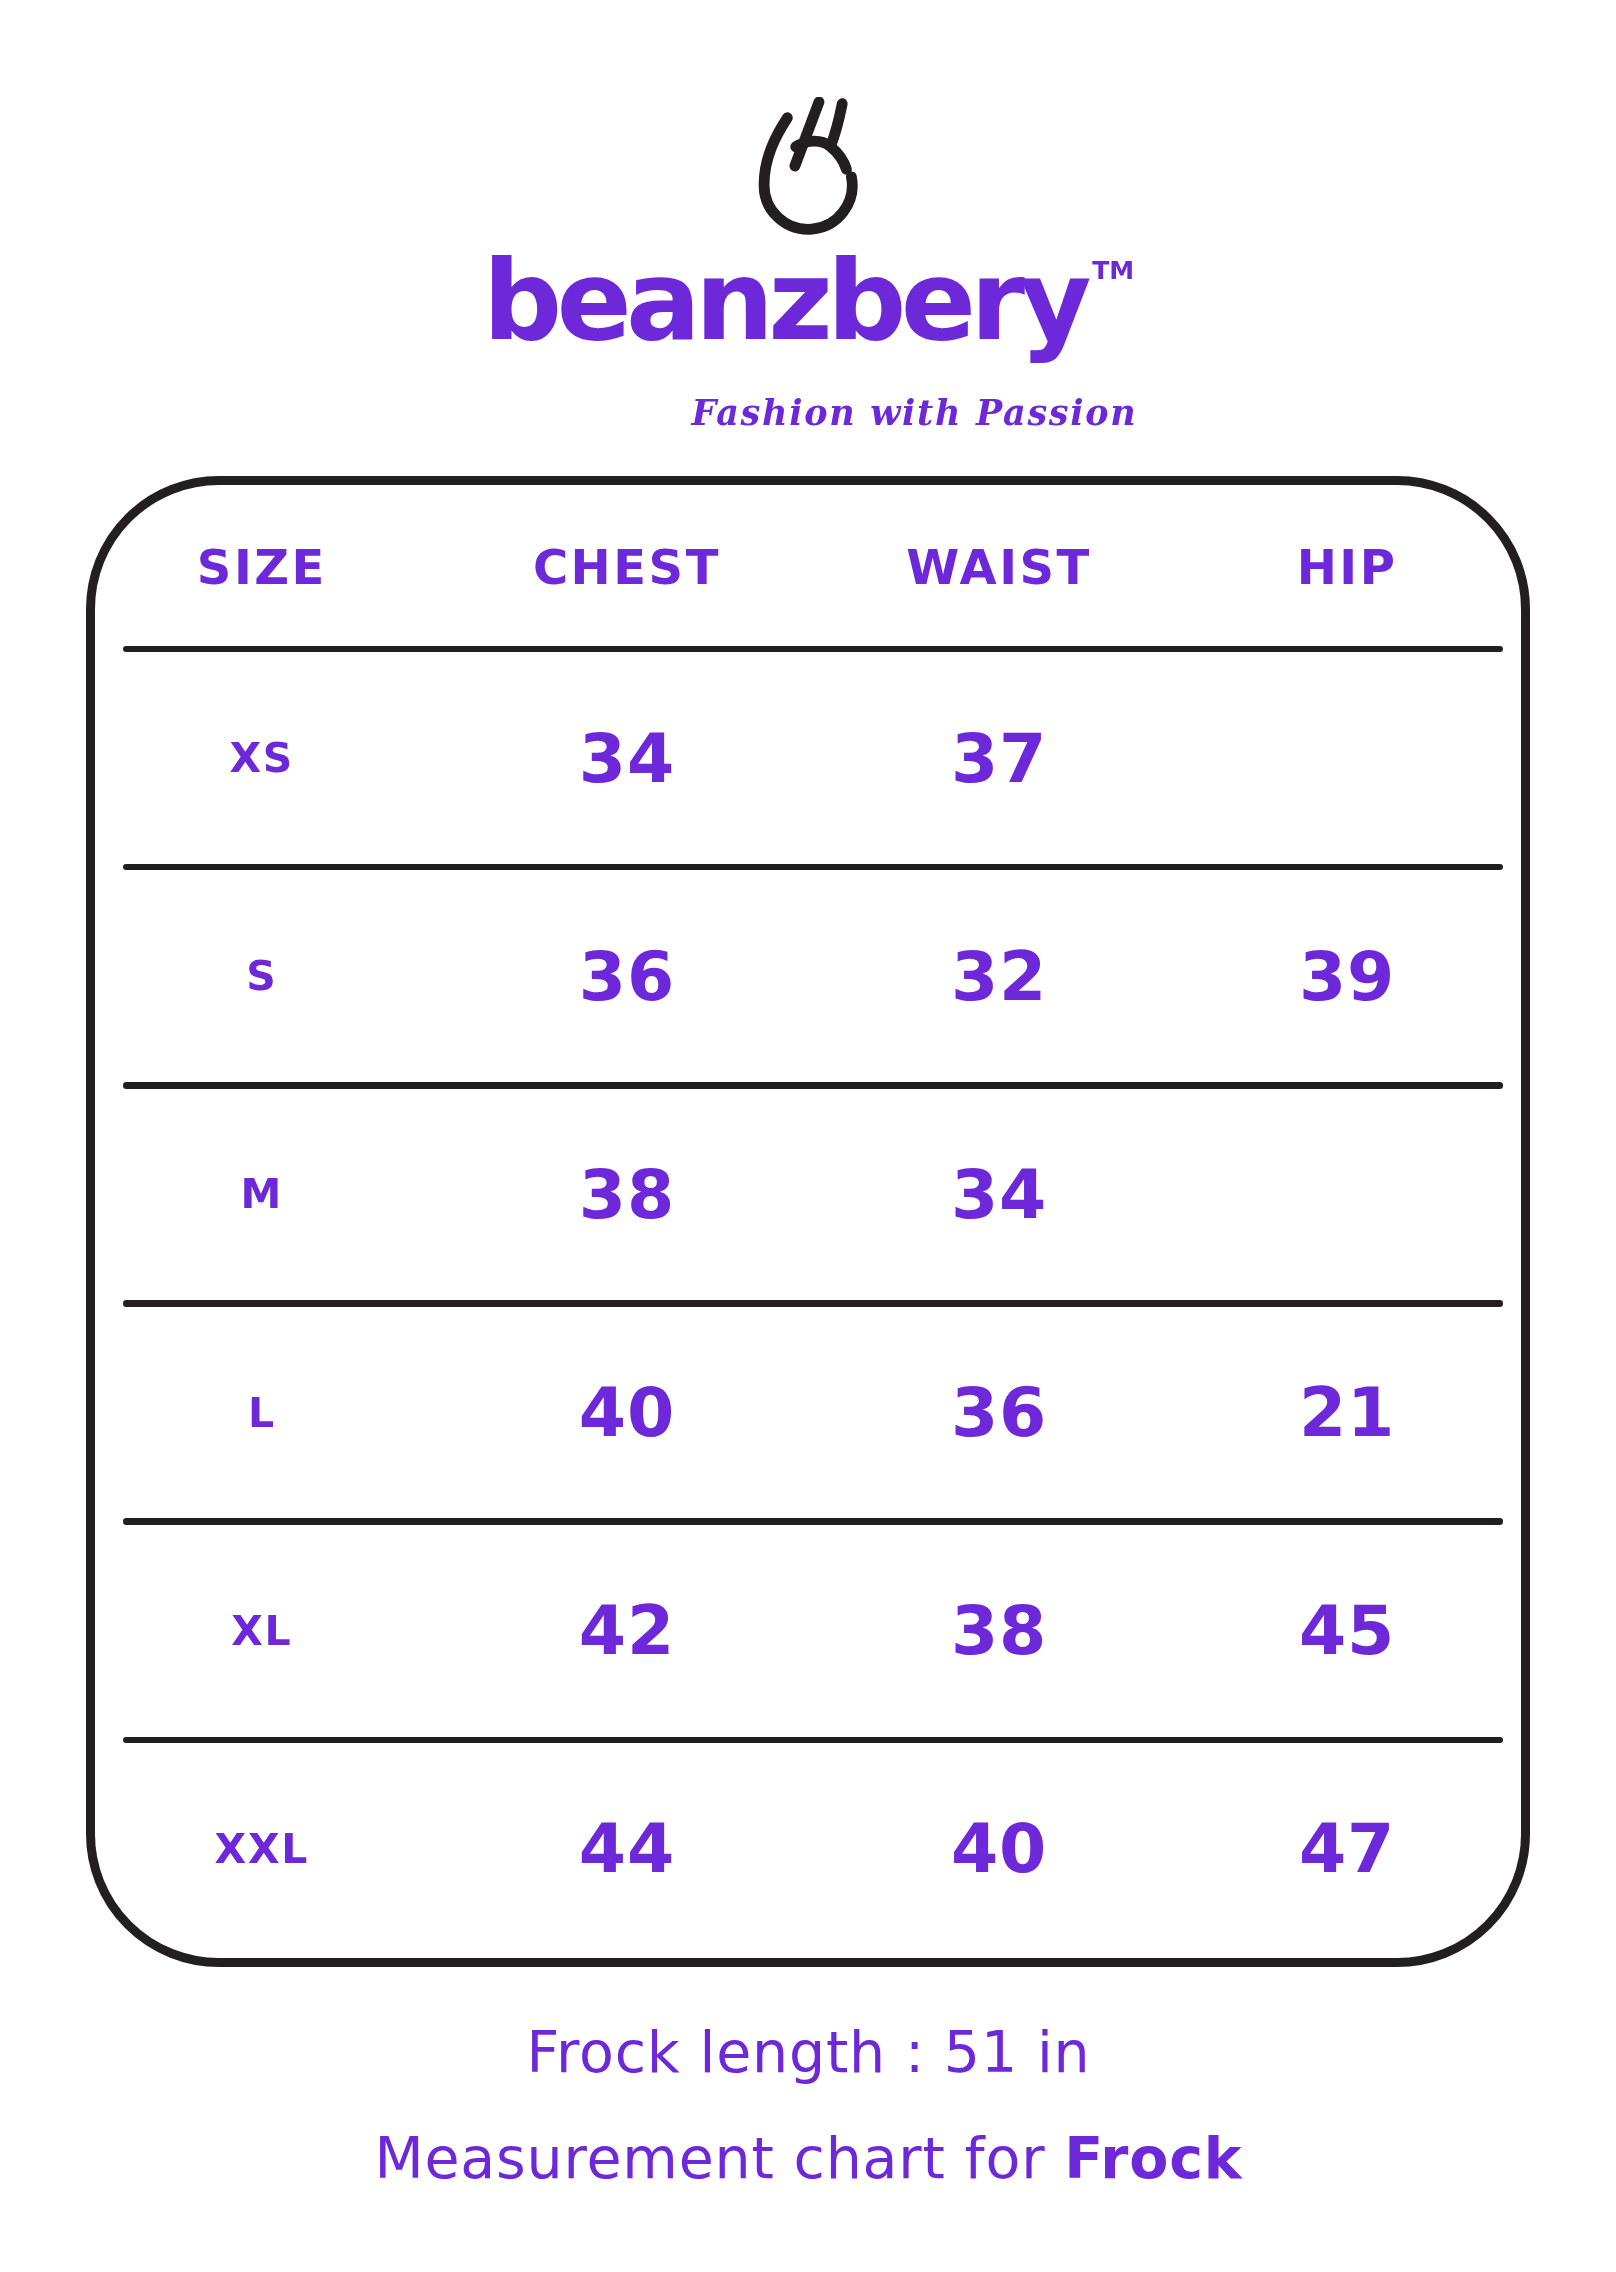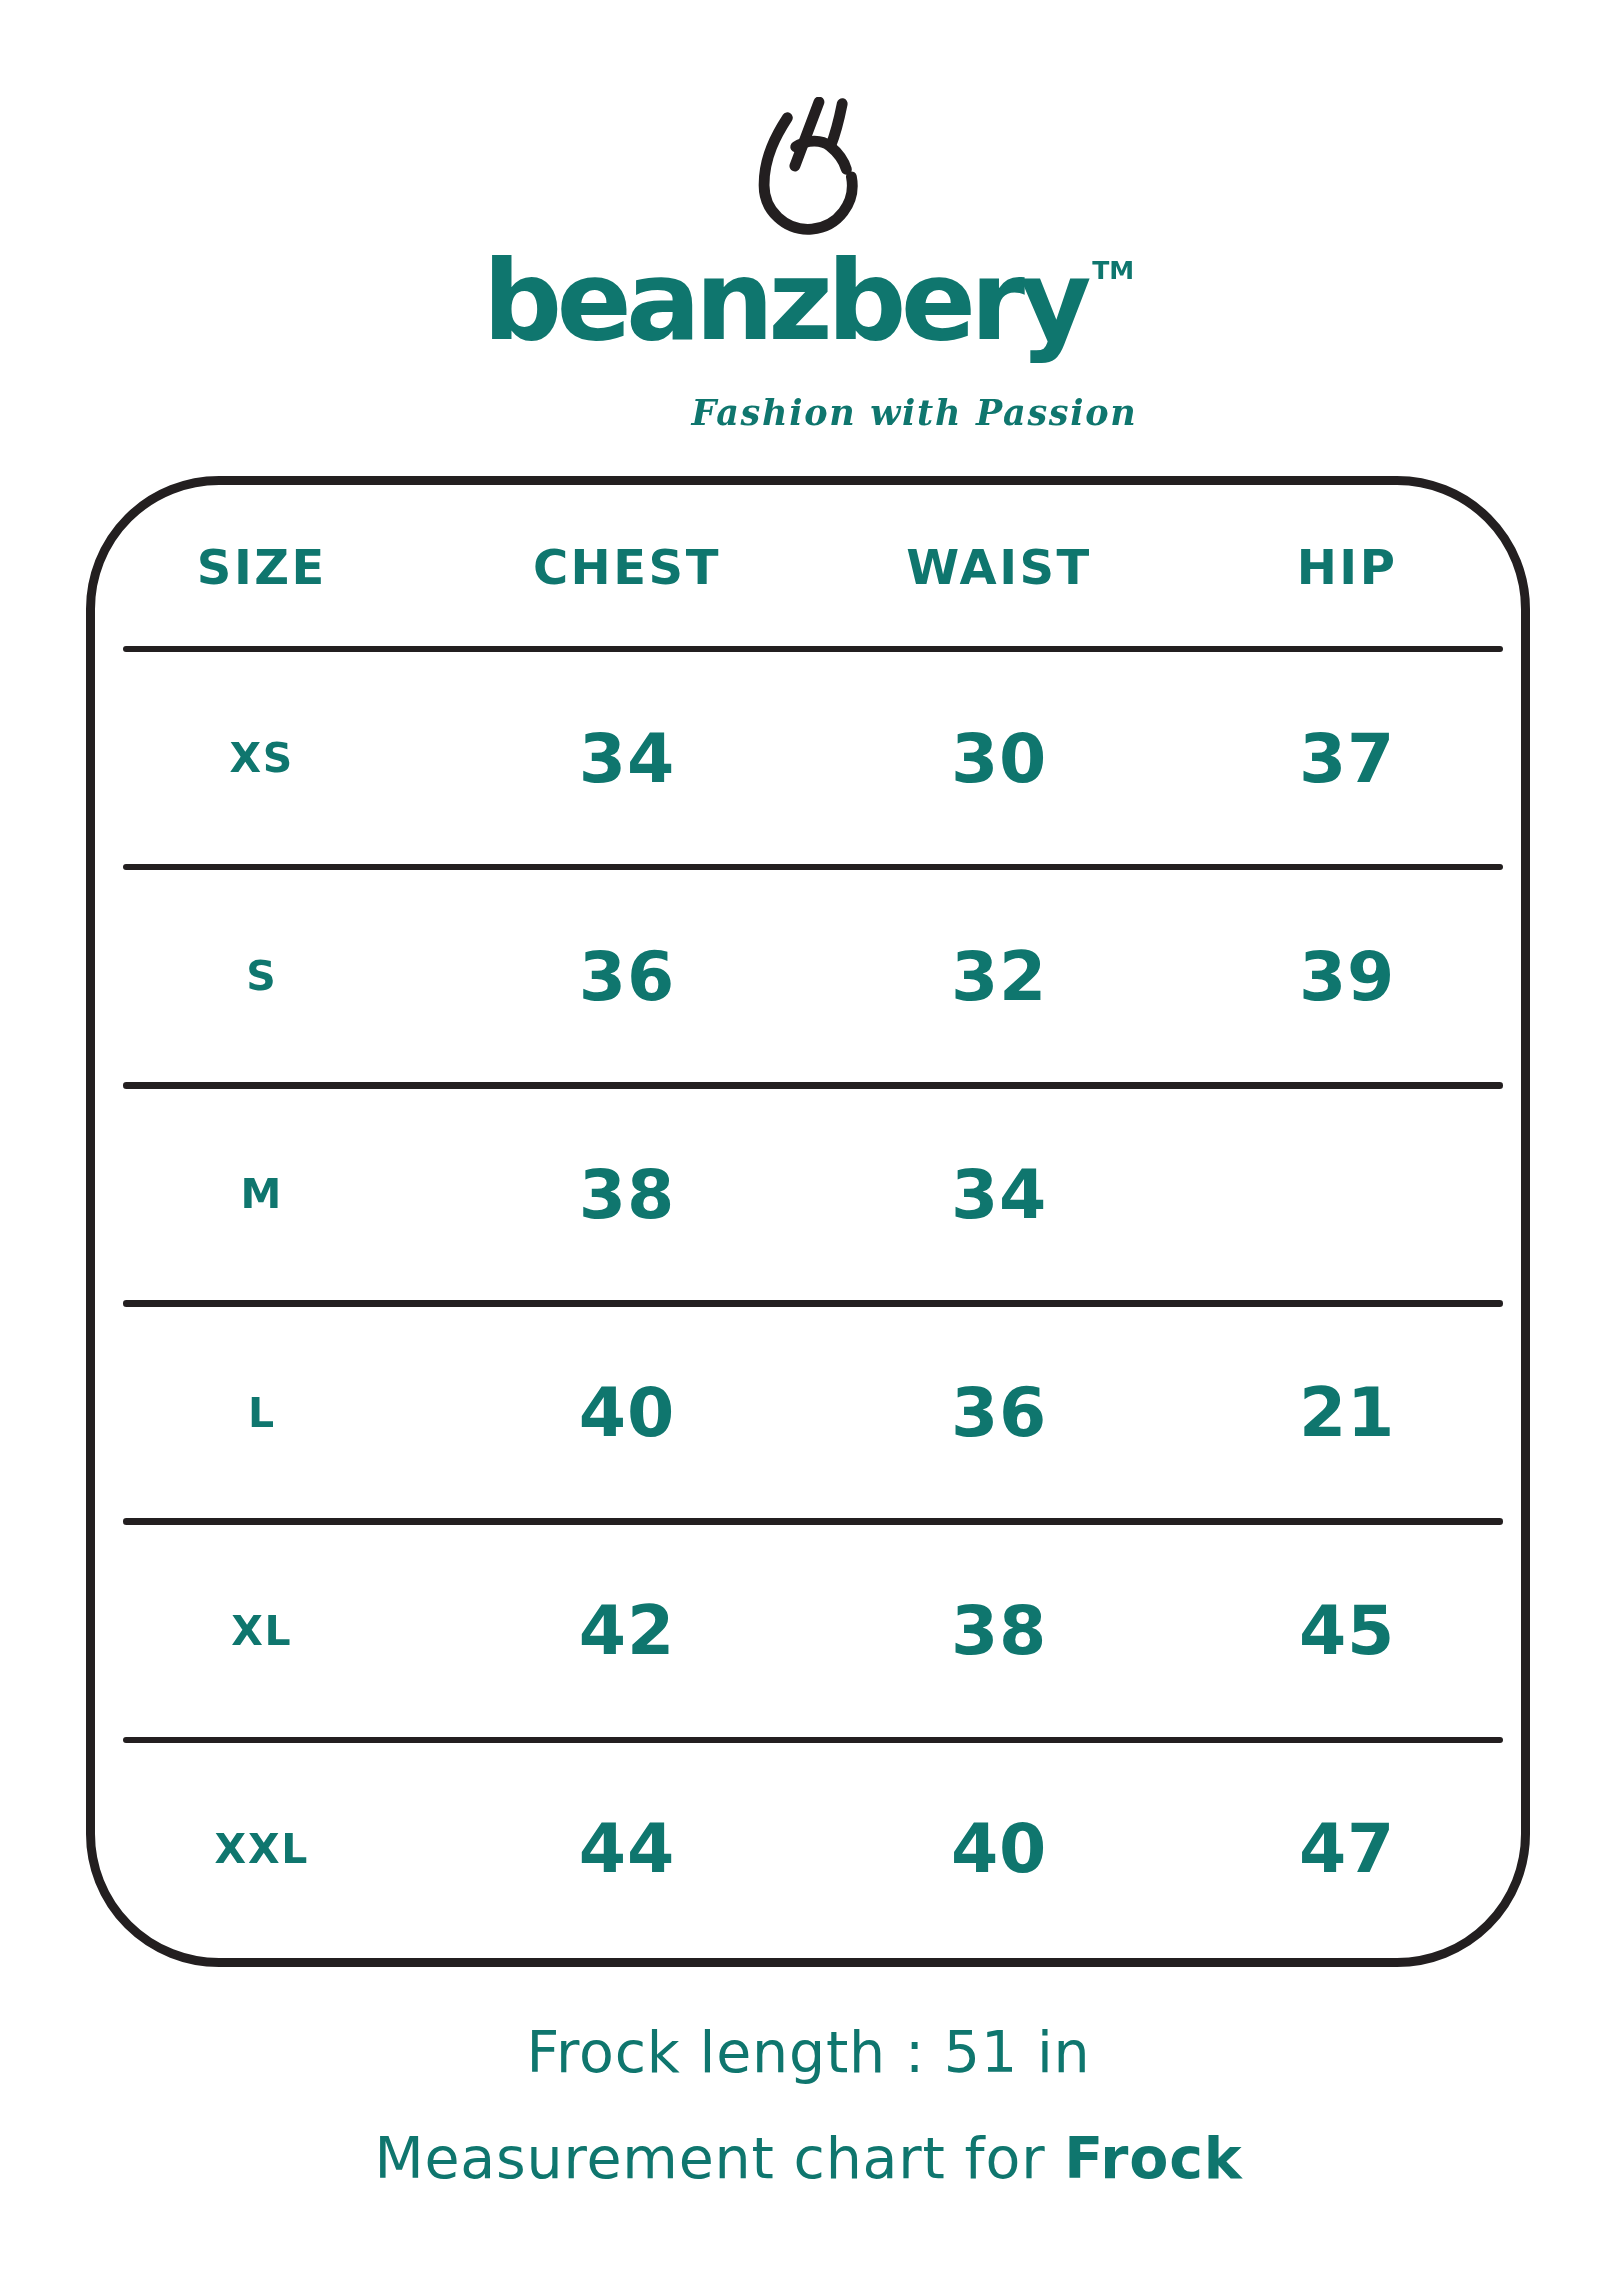--- a/index.html
+++ b/index.html
@@ -1,21 +1,21 @@
 <!DOCTYPE html>
 <html style="font-size:13.3px"><head>
 <meta charset="utf-8">
 <style>
   html,body{margin:0;padding:0;background:#ffffff;}
   .page{
     position:relative;
     width:1617px;height:2236px;
     background:#ffffff;
     font-family:"DejaVu Sans","Liberation Sans",sans-serif;
-    color:#0f766e;
+    color:#6d28d9;
     overflow:hidden;
   }
   
   .logo-mark{
     position:absolute;left:754px;top:97px;width:110px;height:143px;
   }
   .wordmark{
     position:absolute;left:0;top:245px;width:100%;
     text-align:center;
     font-size:111px;font-weight:700;letter-spacing:-5.8px;
@@ -99,21 +99,20 @@
     <div class="trow thead">
       <div class="th">SIZE</div>
       <div class="th">CHEST</div>
       <div class="th">WAIST</div>
       <div class="th">HIP</div>
     </div>
 
     <div class="trow tbody-row">
       <div class="size-label">XS</div>
       <div class="num">34</div>
-      <div class="num">30</div>
       <div class="num">37</div>
     </div>
 
     <div class="trow tbody-row">
       <div class="size-label">S</div>
       <div class="num">36</div>
       <div class="num">32</div>
       <div class="num">39</div>
     </div>
 

